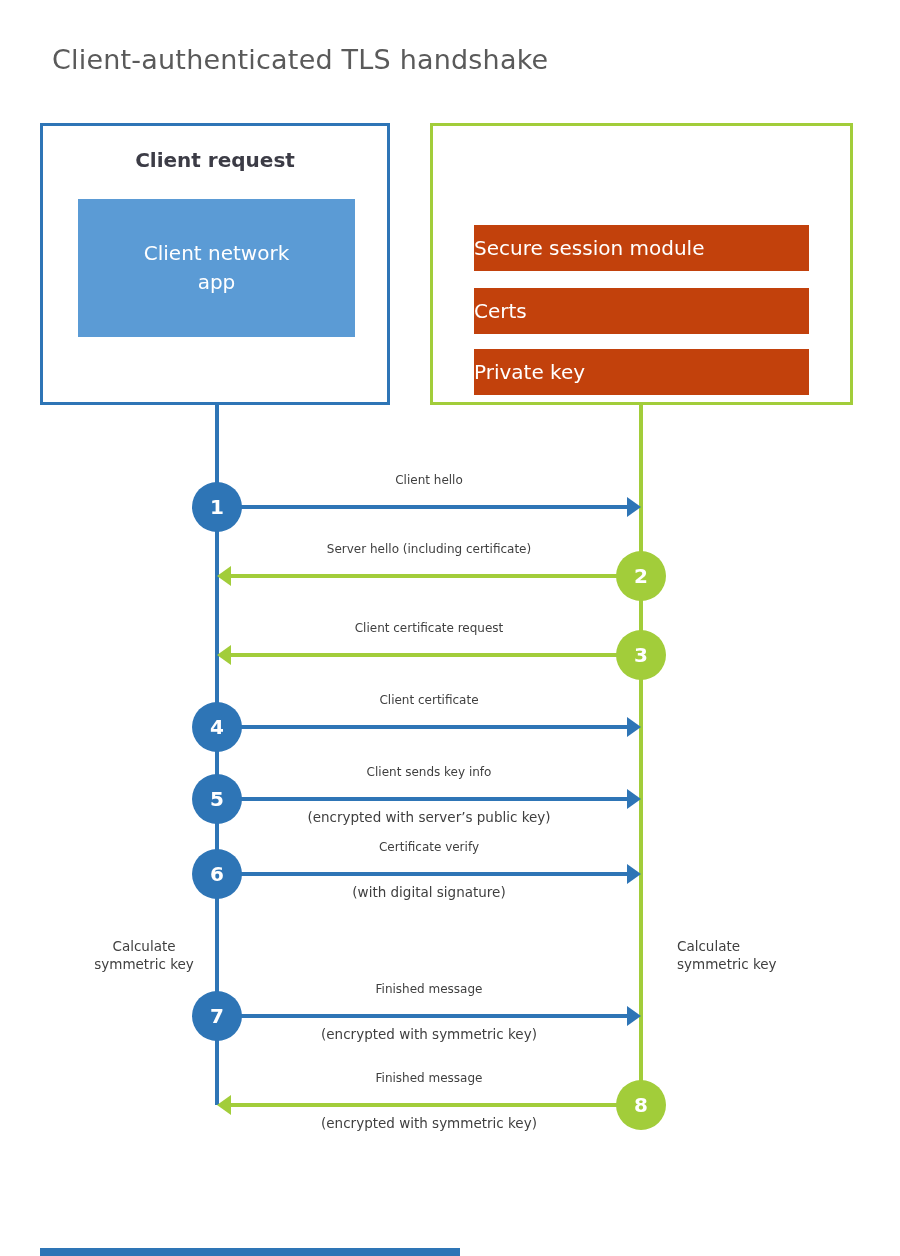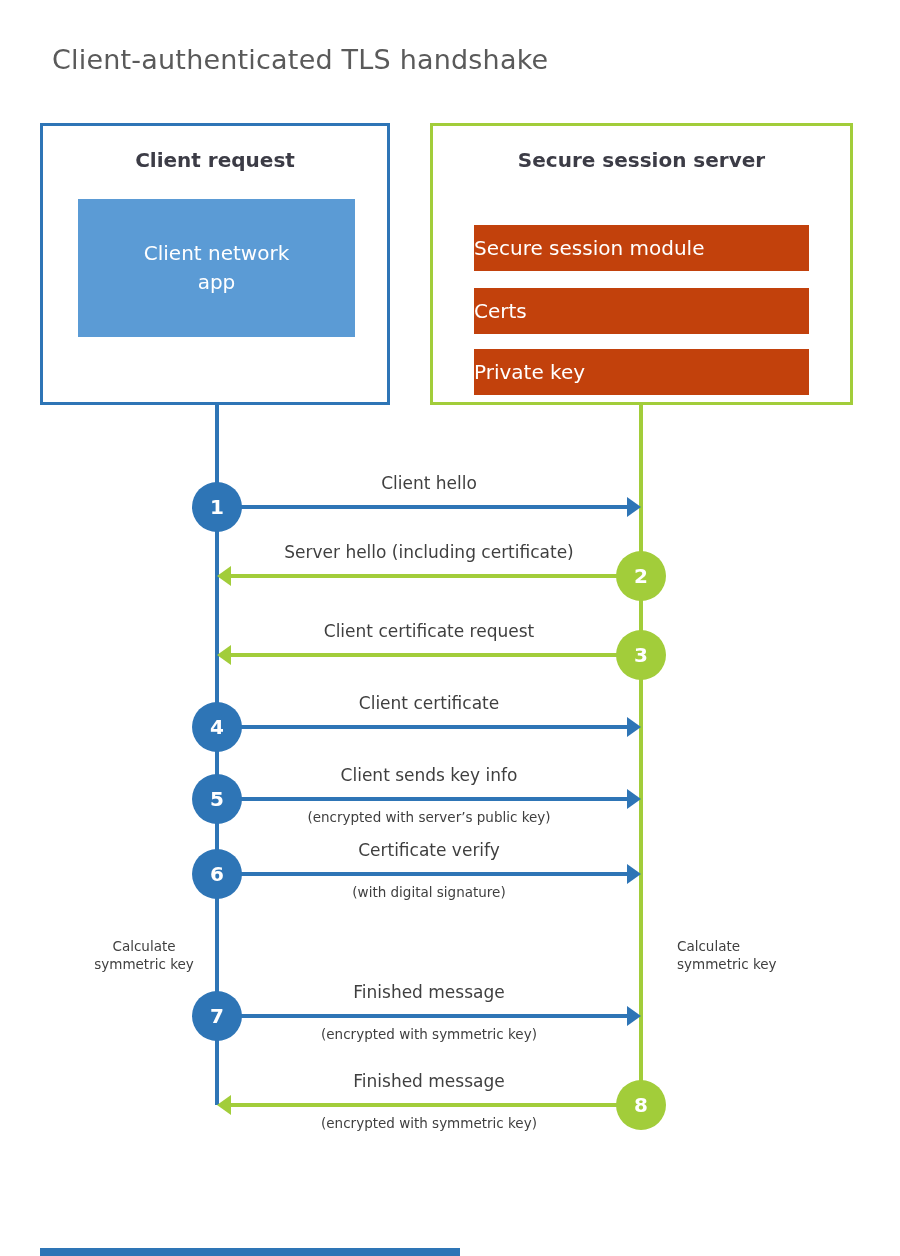--- a/index.html
+++ b/index.html
@@ -73,21 +73,21 @@
   .m4 { --y: 727px; }
   .m5 { --y: 799px; }
   .m6 { --y: 874px; }
   .m7 { --y: 1016px; }
   .m8 { --y: 1105px; }
   .msg .label {
     position: absolute;
     left: 217px; width: 424px;
     top: calc(var(--y) - 34px);
     text-align: center;
-    font-size: 17px;
+    font-size: 12px;
     color: #3f3f3f;
   }
   .msg .sub {
     position: absolute;
     left: 217px; width: 424px;
     top: calc(var(--y) + 10px);
     text-align: center;
     font-size: 13.5px;
     color: #3f3f3f;
   }
@@ -135,21 +135,20 @@
 
   <h1 class="title">Client-authenticated TLS handshake</h1>
 
   <div class="box client-box"></div>
   <div class="box-title client-title">Client request</div>
   <div class="client-app">
     <span>Client network app</span>
   </div>
 
   <div class="box server-box"></div>
-  <div class="box-title server-title">Secure session server</div>
   <div class="bar bar1">Secure session module</div>
   <div class="bar bar2">Certs</div>
   <div class="bar bar3">Private key</div>
 
   <div class="lifeline blue-line"></div>
   <div class="lifeline green-line"></div>
 
   <div class="msg m1 blue-side">
     <div class="label">Client hello</div>
     <div class="arrow blue right"></div>

